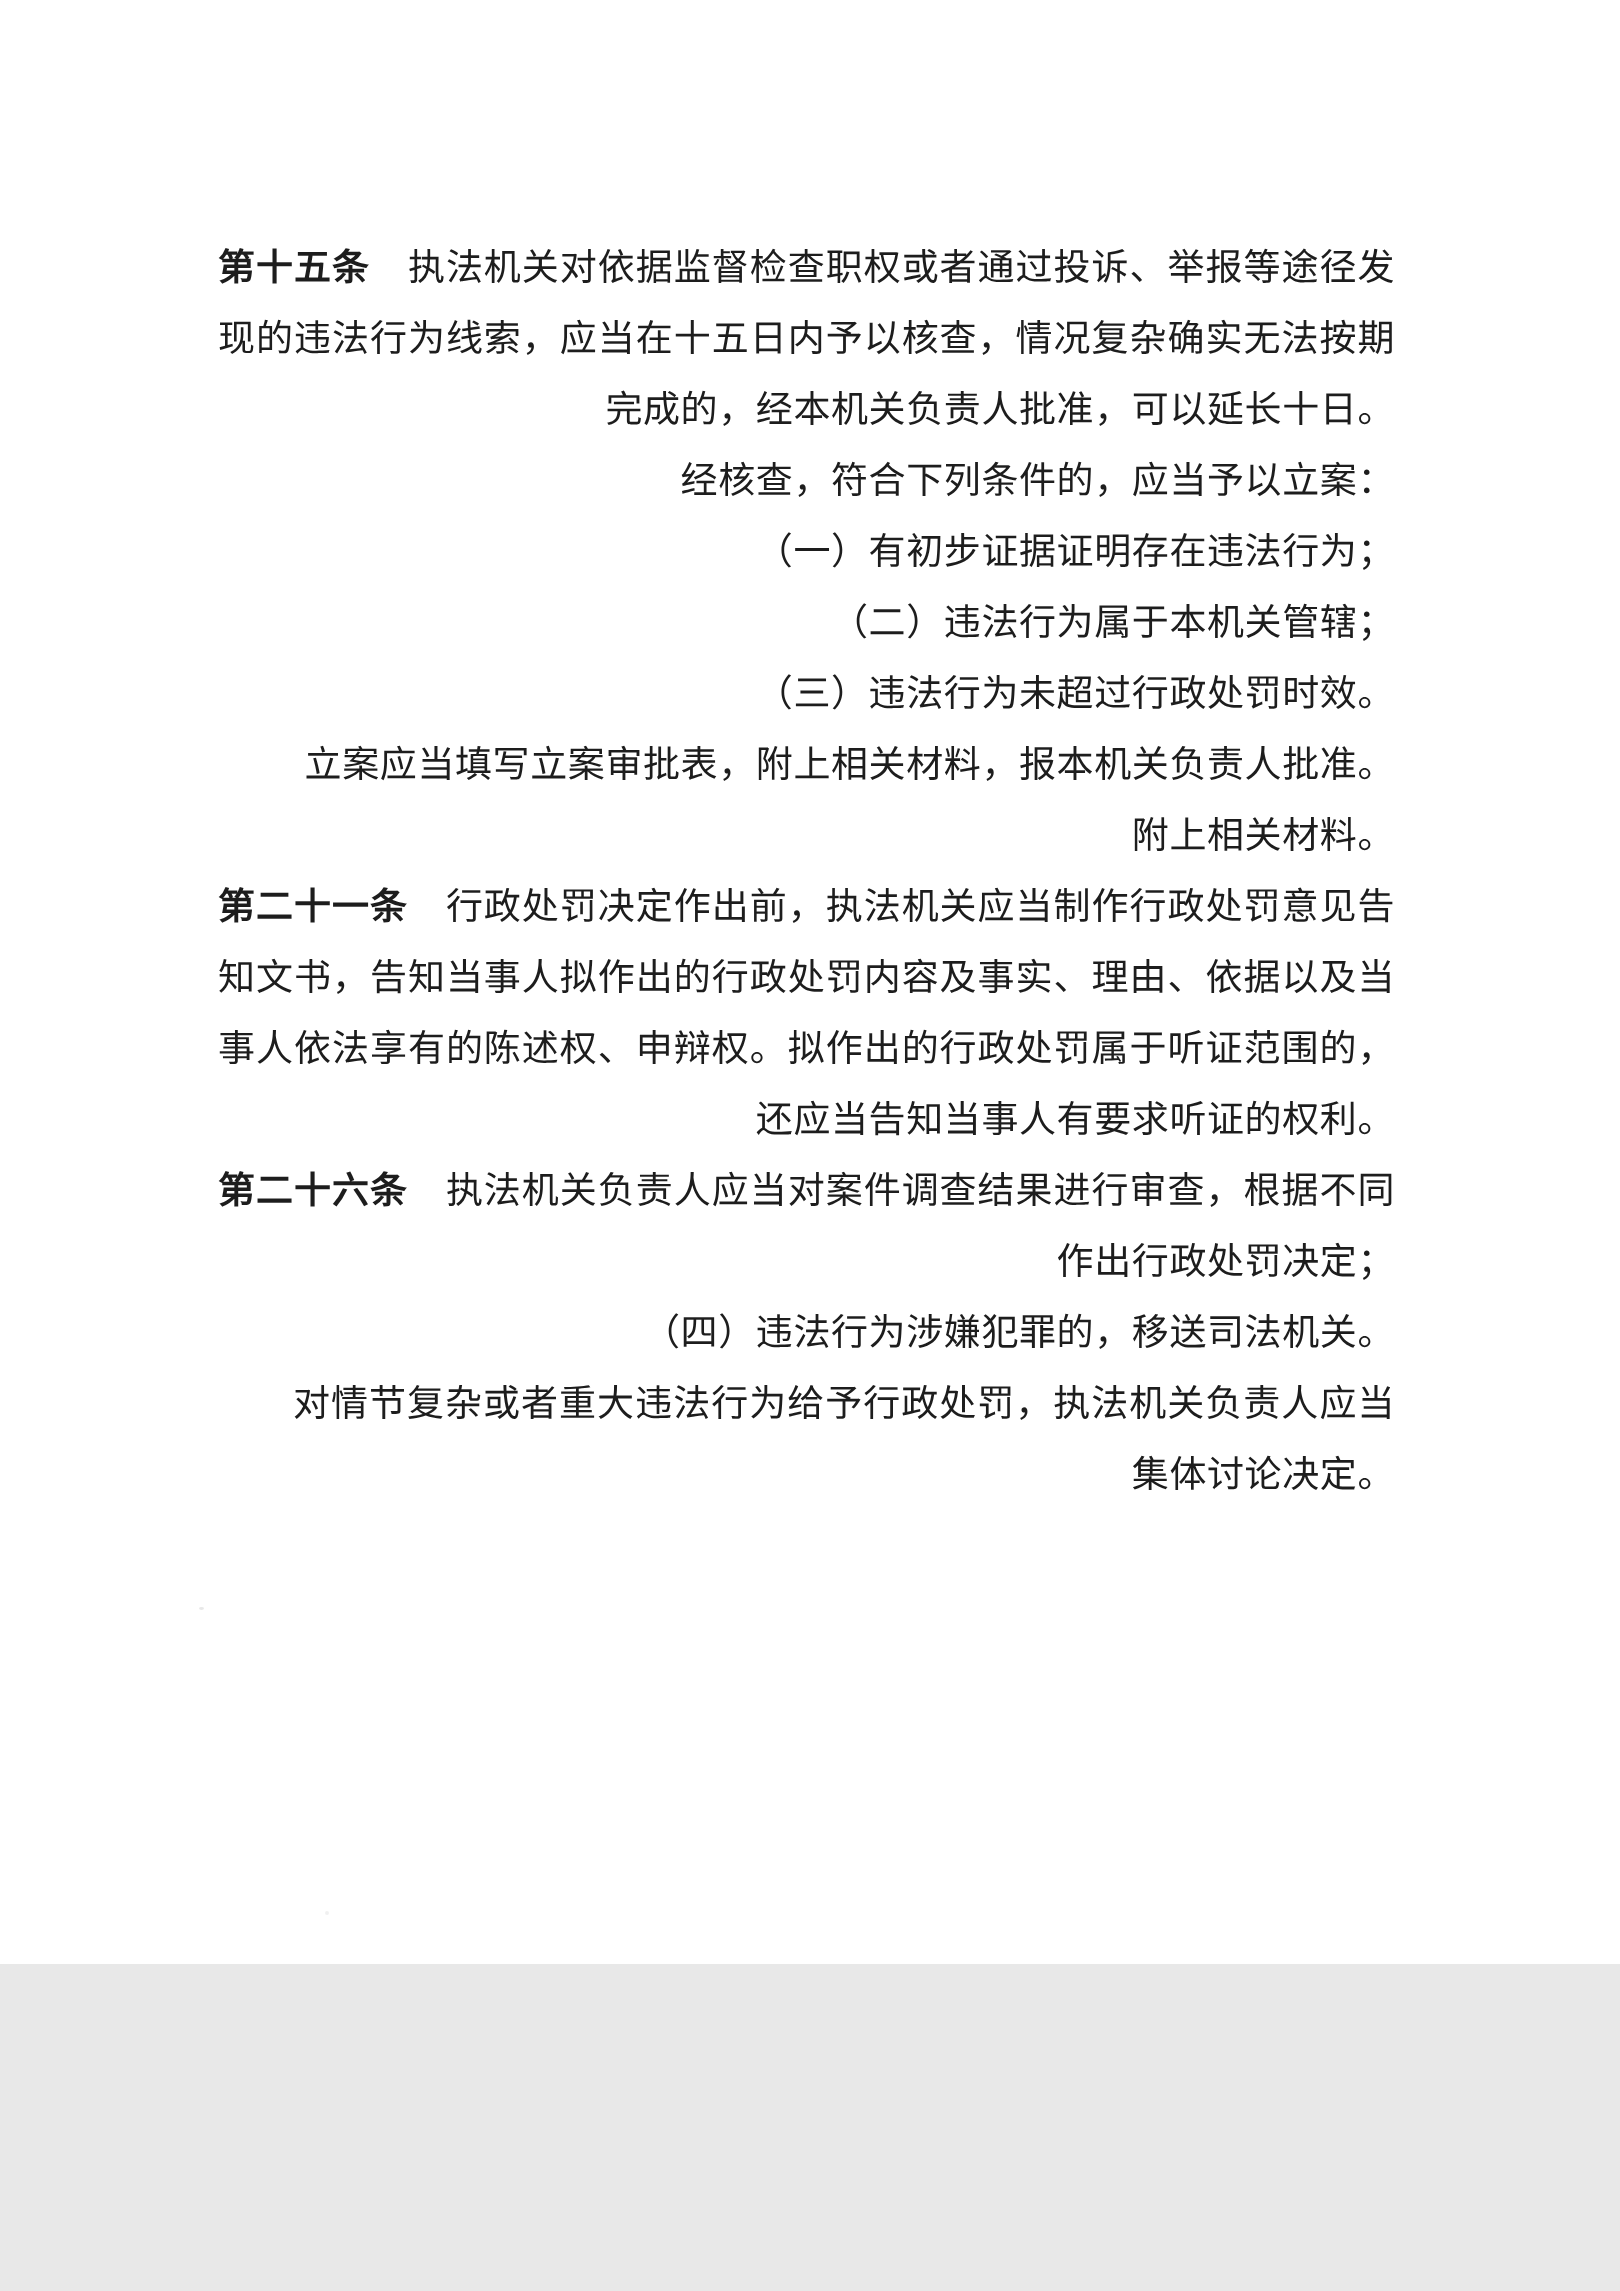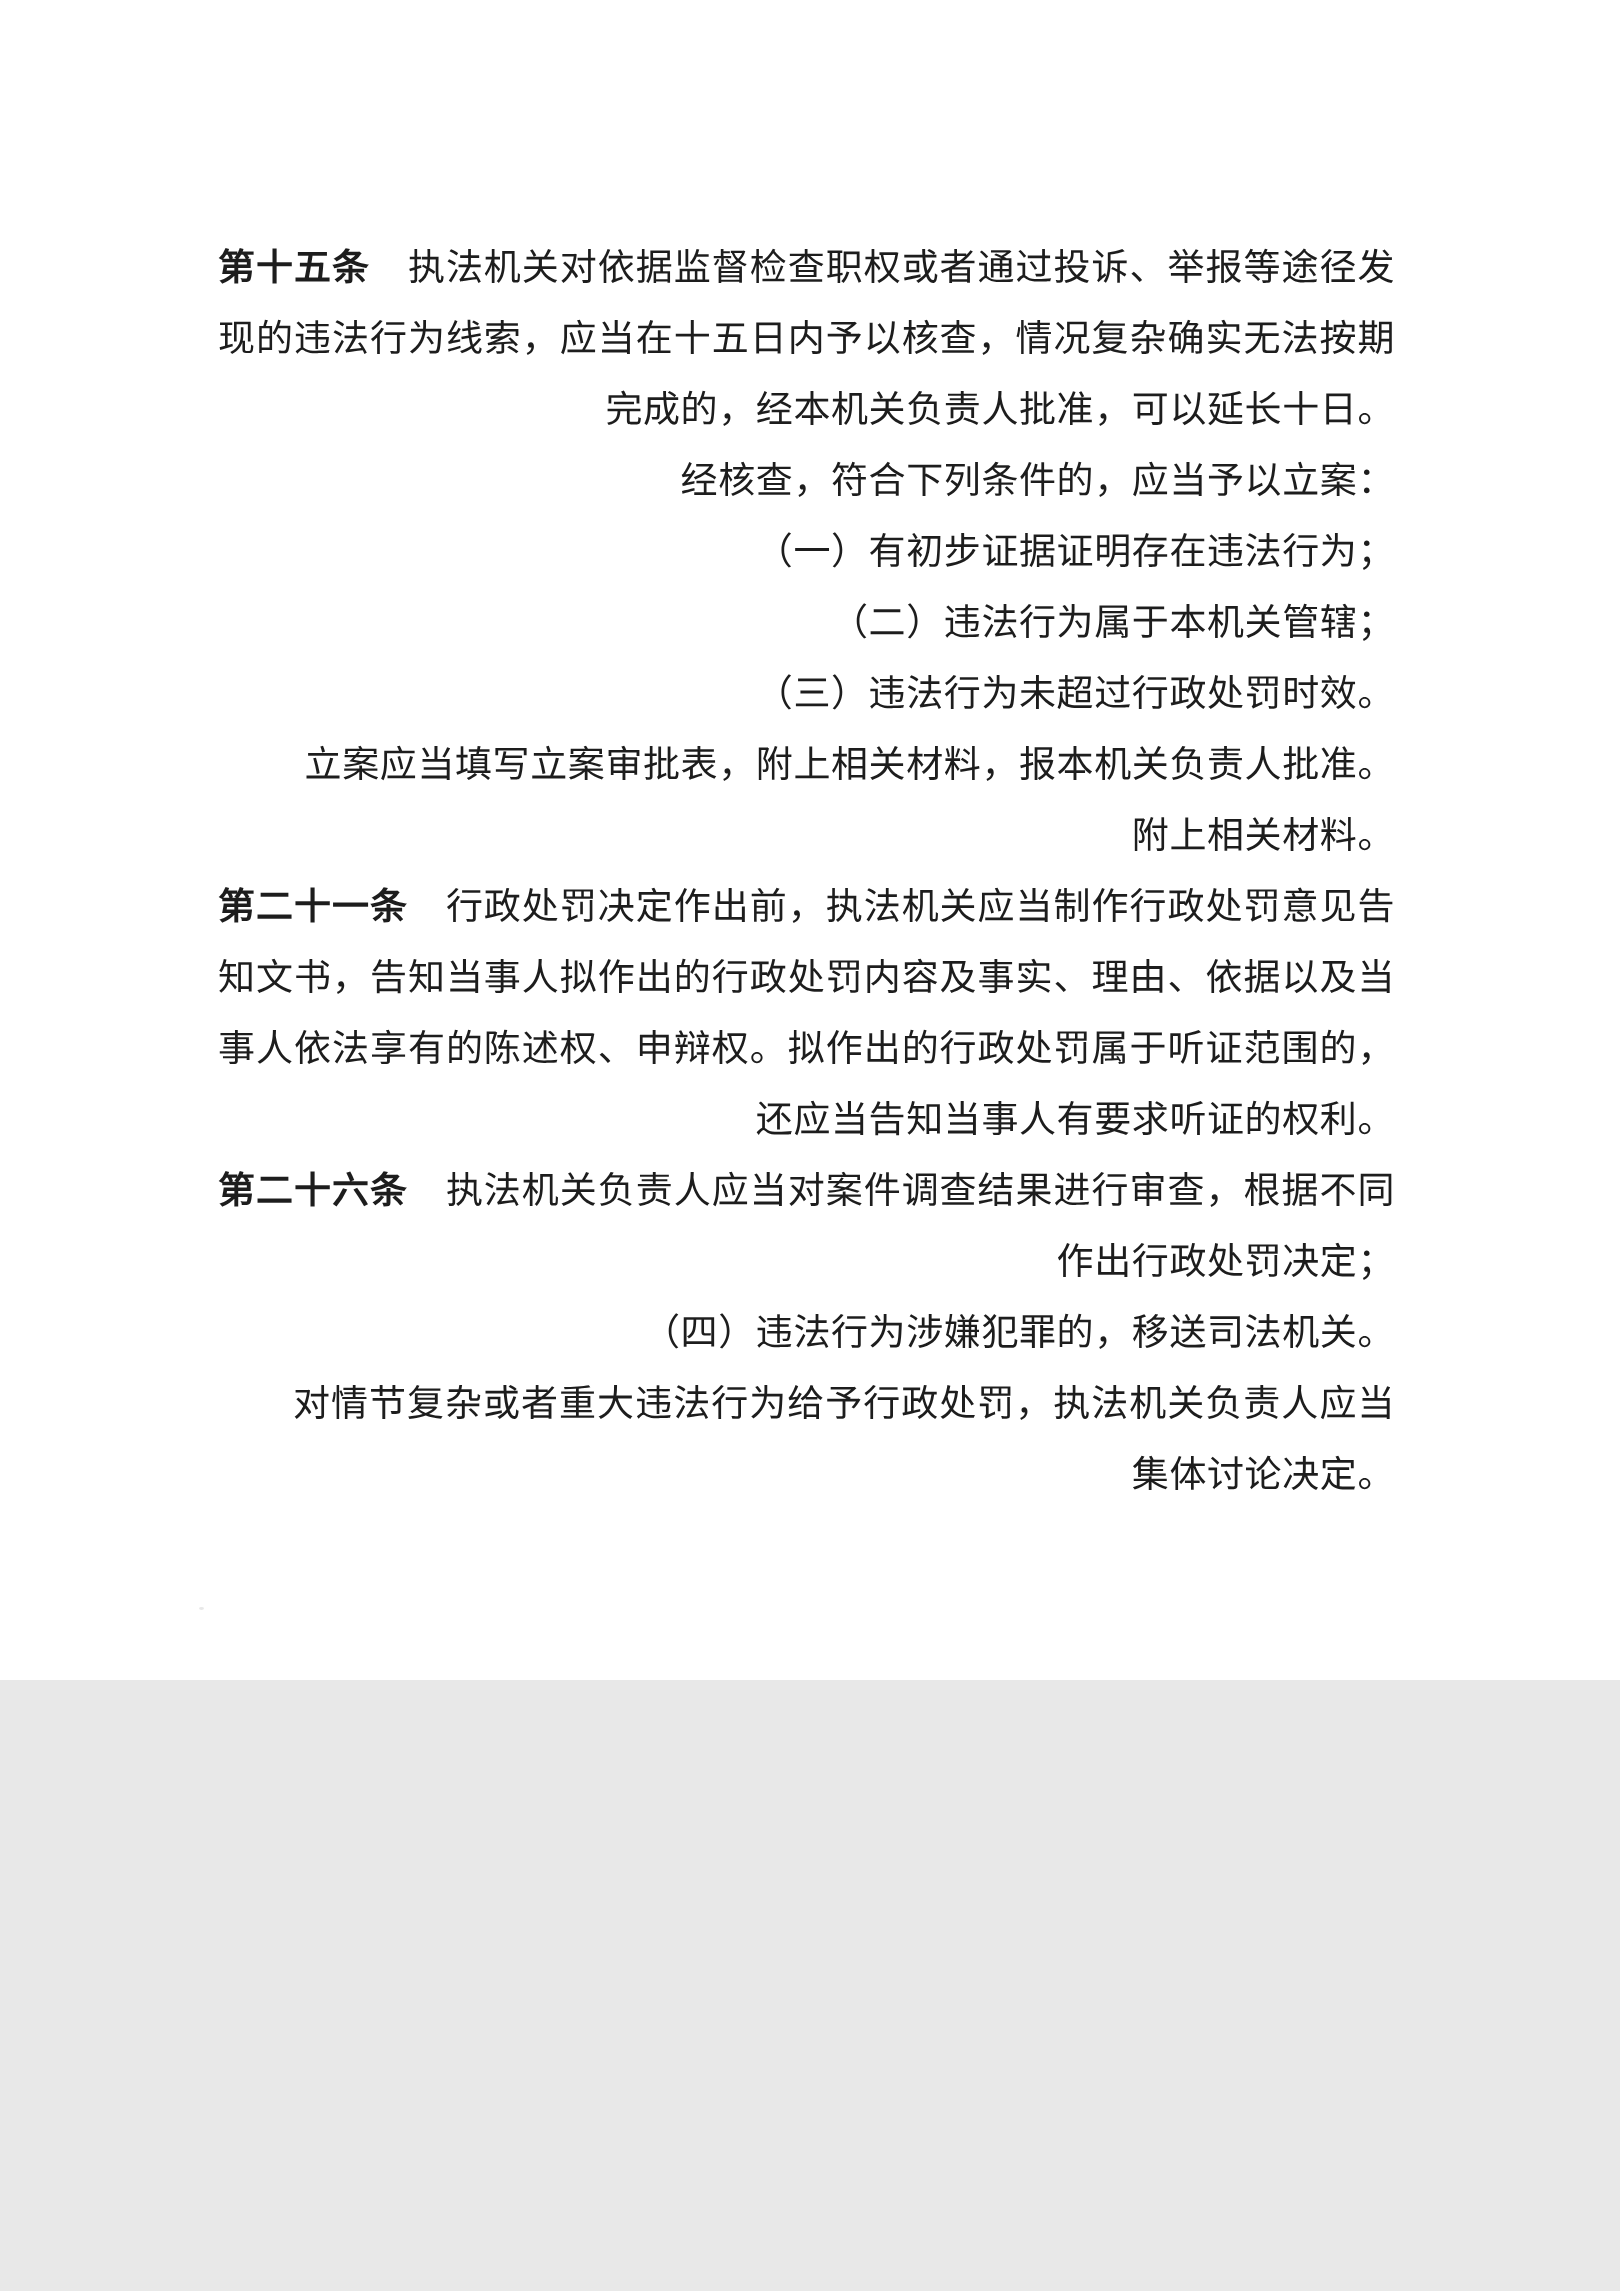--- a/index.html
+++ b/index.html
@@ -4,21 +4,21 @@
 <style>
   html, body {
     margin: 0;
     padding: 0;
     background: #e8e8e8;
     font-family: "Liberation Serif", serif;
   }
   .page {
     position: relative;
     width: 1620px;
-    height: 1680px;
+    height: 1964px;
     background: #ffffff;
     overflow: hidden;
   }
   .doc-body {
     position: absolute;
     left: 218px;
     top: 232px;
     width: 1177px;
     font-size: 37px;
     letter-spacing: 0.6px;

